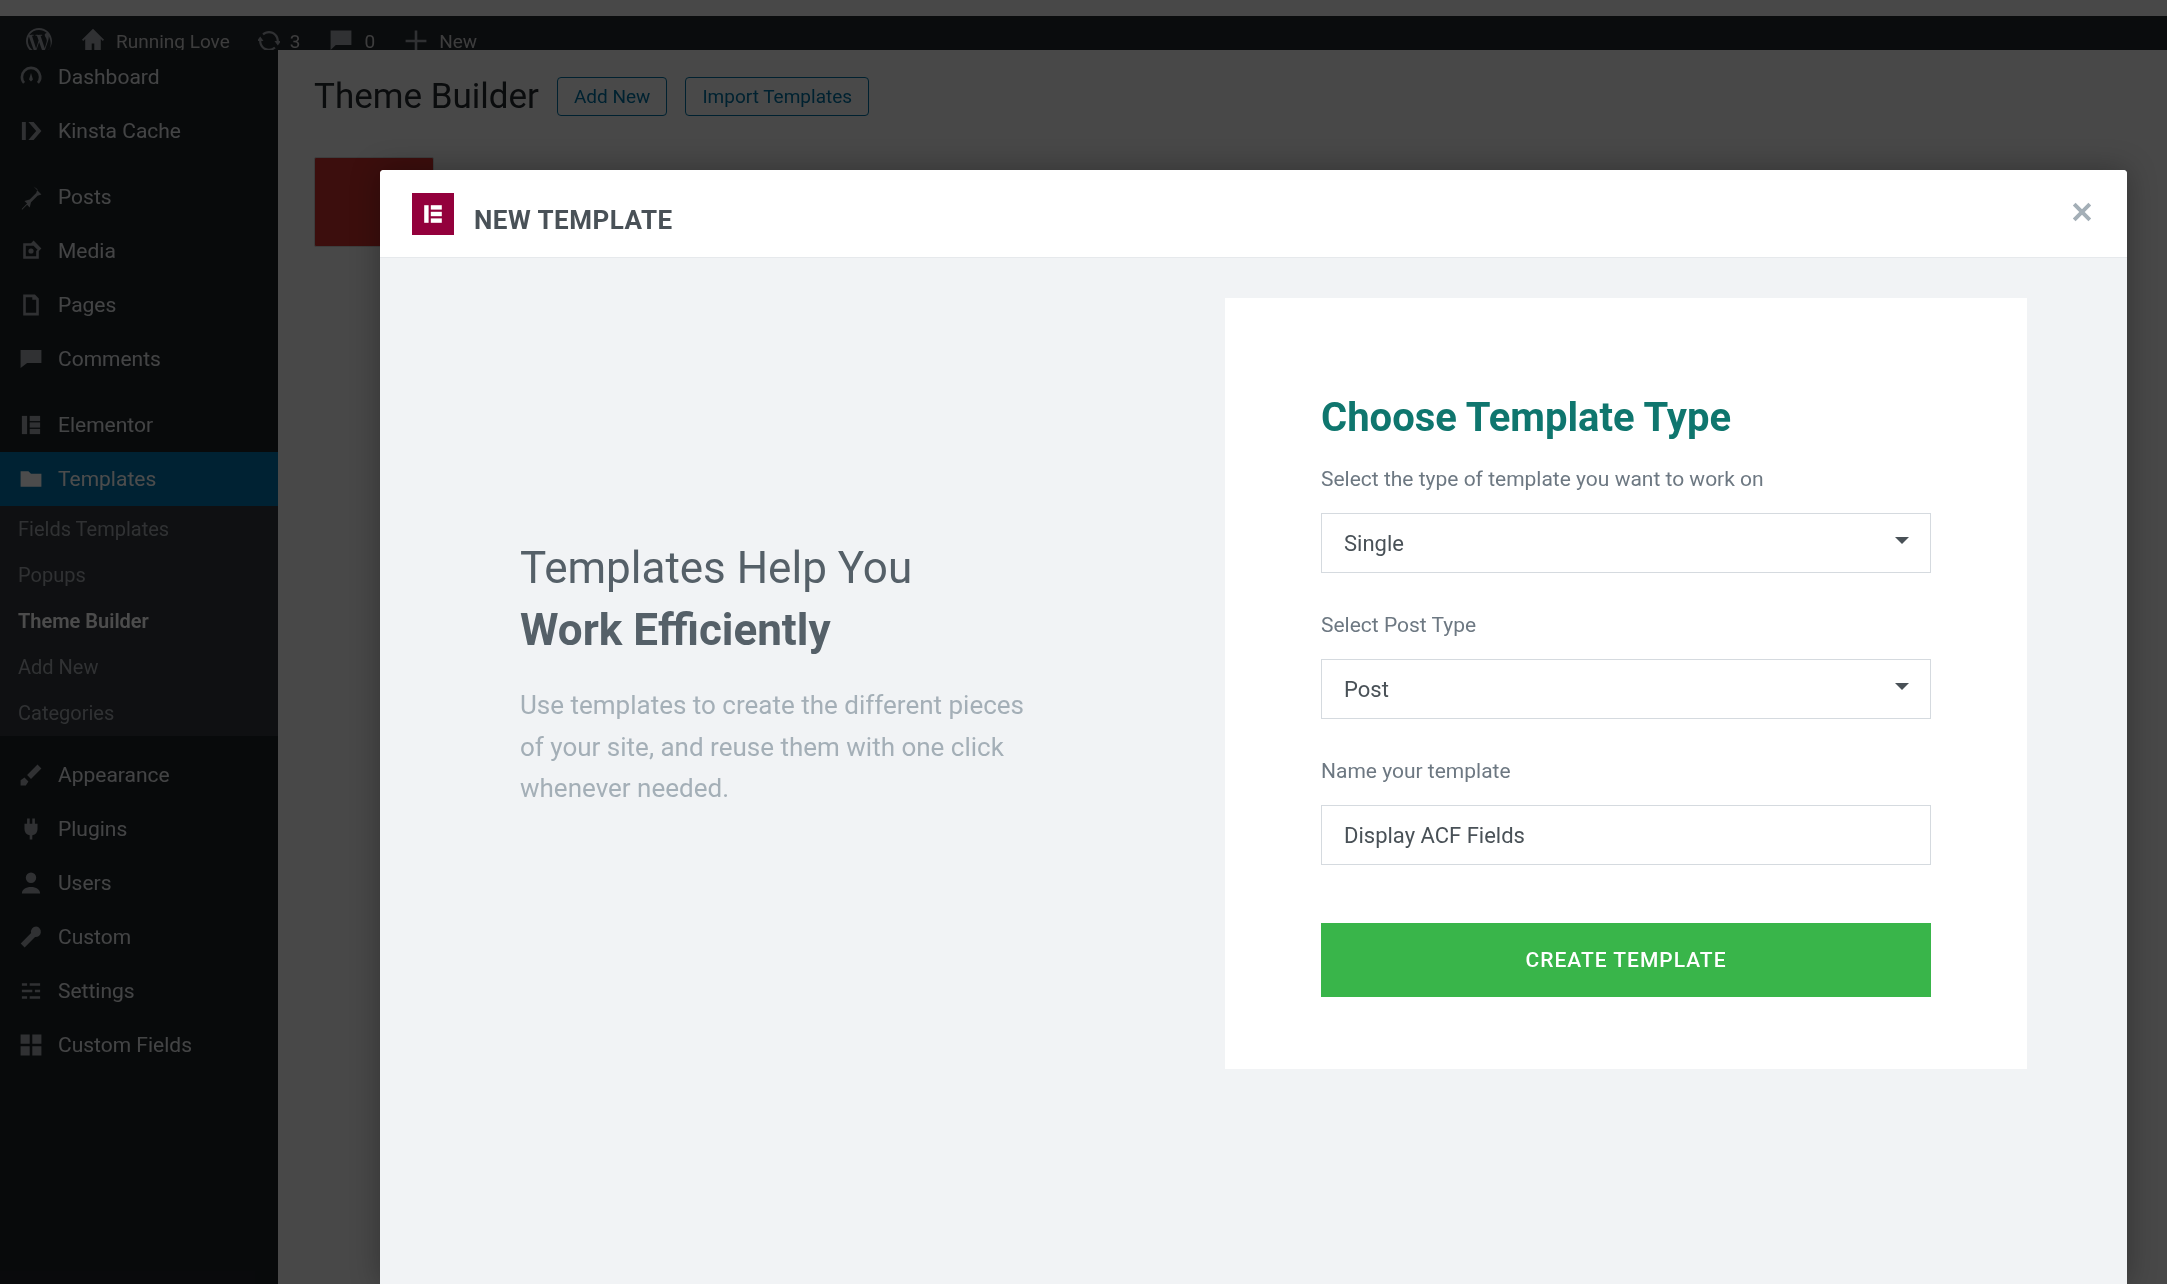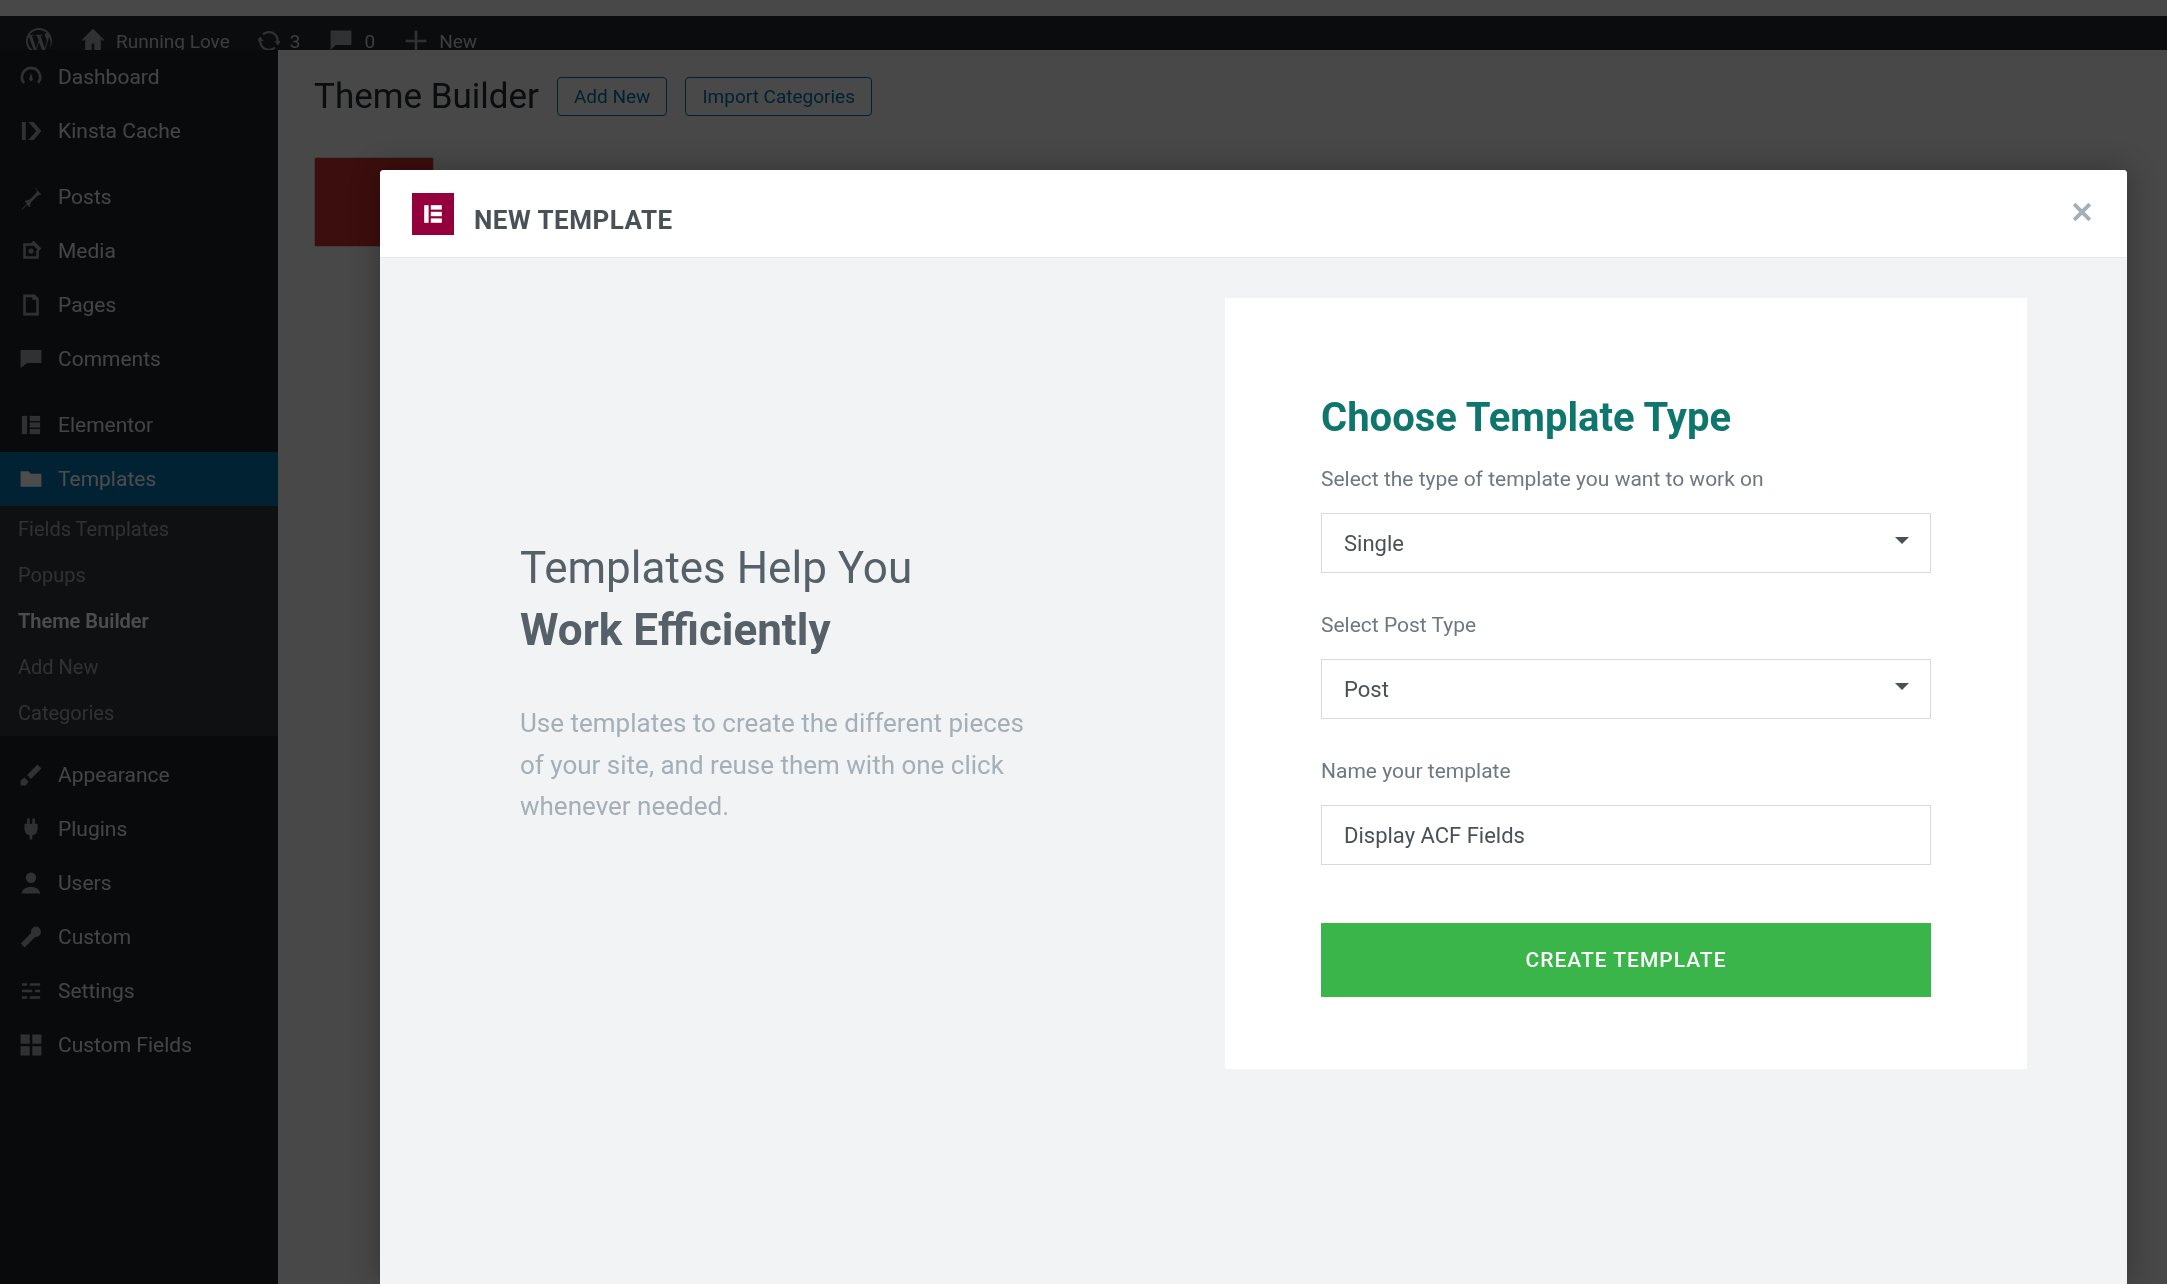--- a/index.html
+++ b/index.html
@@ -40,21 +40,21 @@
     .elementor-logo { width: 42px; height: 42px; background: #93003c; display: flex; align-items: center; justify-content: center; }
     .elementor-logo svg { width: 22px; height: 22px; fill: #fff; }
     .modal-title { font-size: 26px; font-weight: 700; color: #495157; letter-spacing: 0.5px; }
     .modal-close { cursor: pointer; }
     .modal-close svg { width: 26px; height: 26px; stroke: #a4afb7; stroke-width: 3; fill: none; }
 
     .modal-body { display: flex; padding: 0; height: calc(100% - 88px); }
     .modal-left { flex: 0 0 845px; padding: 280px 70px 18px 140px; }
     .modal-left h2 { font-size: 44px; font-weight: 400; color: #556068; line-height: 1.4; margin-bottom: 6px; }
     .modal-left h2 .bold { font-weight: 700; display: block; }
-    .modal-left p { margin-top: 42px; font-size: 26px; color: #a4afb7; line-height: 1.6; max-width: 520px; }
+    .modal-left p { margin-top: 24px; font-size: 26px; color: #a4afb7; line-height: 1.6; max-width: 520px; }
 
     .modal-right { flex: 1; padding: 40px 100px 40px 0; }
     .form-card { background: #fff; padding: 96px 96px 72px 96px; }
     .form-heading { font-size: 40px; font-weight: 700; color: #0f766e; margin-bottom: 26px; }
     .form-label { font-size: 21px; color: #6d7882; margin-bottom: 22px; display: block; }
     .form-select, .form-input { width: 100%; height: 60px; border: 1px solid #d5dadf; background: #fff; padding: 0 22px; font-size: 22px; color: #495157; margin-bottom: 40px; outline: none; position: relative; }
     .form-select { appearance: none; cursor: pointer; }
     .select-wrap { position: relative; }
     .select-wrap::after { content: ''; position: absolute; right: 22px; top: 24px; border: 7px solid transparent; border-top-color: #495157; pointer-events: none; }
     .submit-btn { width: 100%; height: 74px; background: #39b54a; border: none; color: #fff; font-size: 21px; font-weight: 500; letter-spacing: 1px; cursor: pointer; margin-top: 18px; }
@@ -191,21 +191,21 @@
         <path d="M2 2h7v7H2V2zm9 0h7v7h-7V2zM2 11h7v7H2v-7zm9 0h7v7h-7v-7z"></path>
       </svg>
     <span>Custom Fields</span>
   </div>
 </div>
 
 <div class="main-body">
   <div class="page-header">
     <h1 class="page-title">Theme Builder</h1>
     <button class="header-btn">Add New</button>
-    <button class="header-btn">Import Categories</button>
+    <button class="header-btn">Import Templates</button>
   </div>
   <div class="existing-template-card"></div>
 </div>
 
 <div class="dim"></div>
 
 <div class="modal">
   <div class="modal-header">
     <div class="modal-header-left">
       <div class="elementor-logo">

